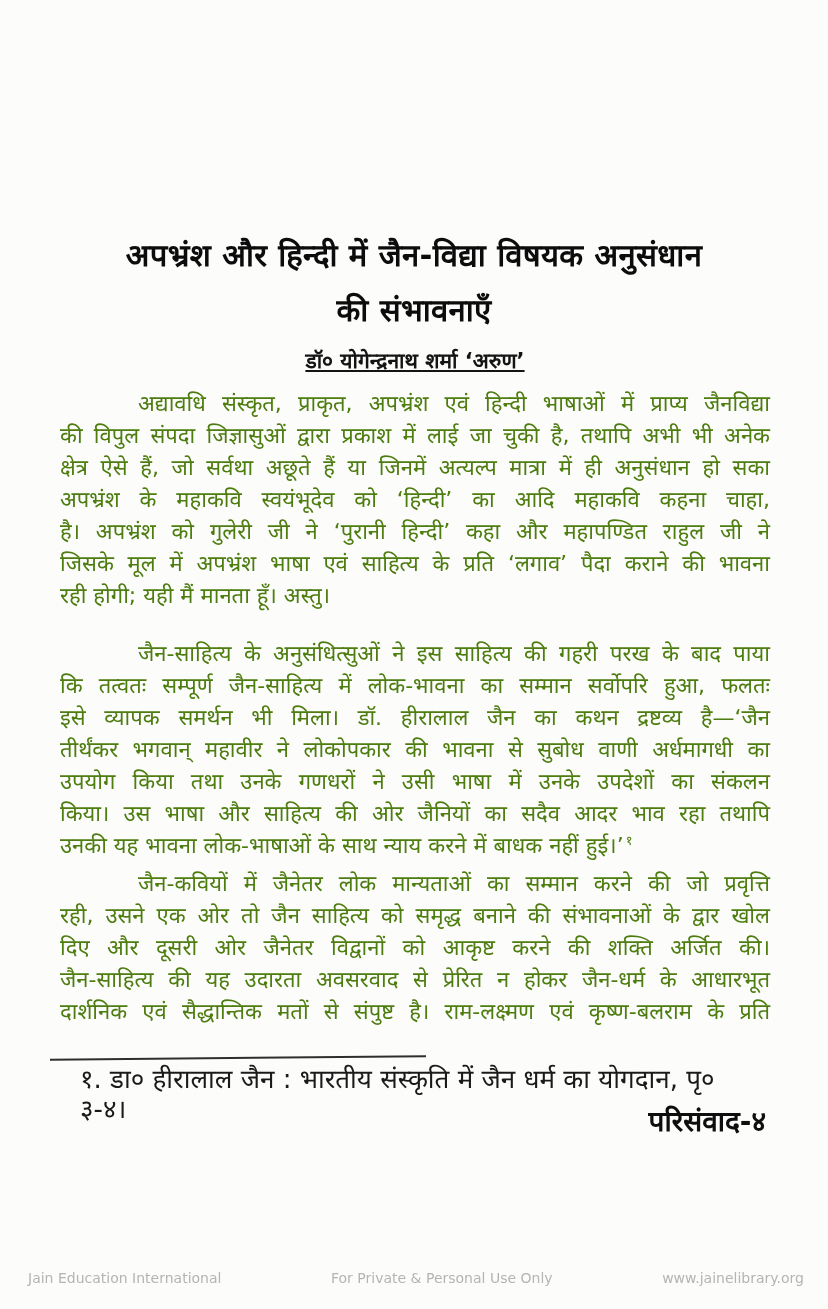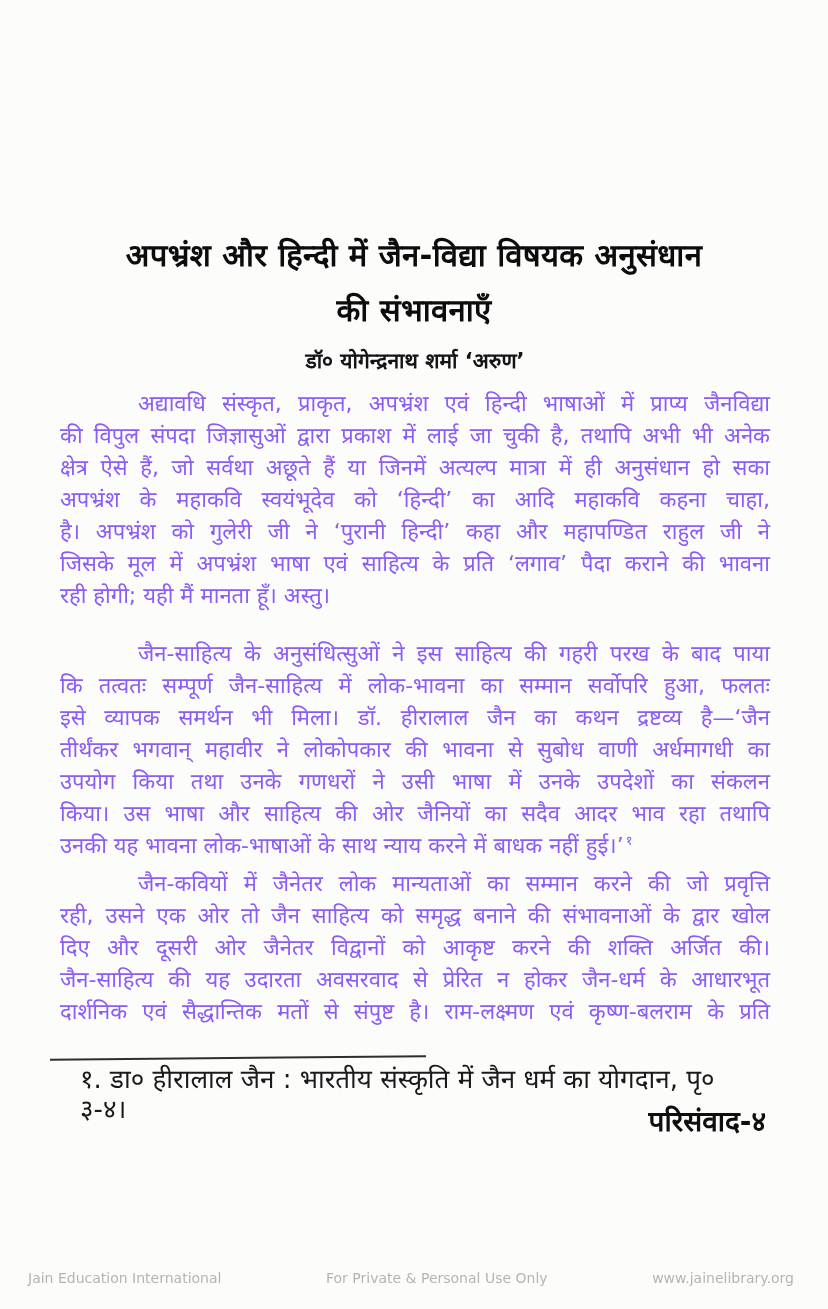--- a/index.html
+++ b/index.html
@@ -11,25 +11,25 @@
     color:#161616;
     overflow:hidden;
   }
   .title-block{
     position:absolute;left:40px;right:40px;top:228px;
     text-align:center;font-weight:bold;color:#0c0c0c;
     font-size:31px;line-height:55px;letter-spacing:0.3px;
   }
   .author-line{
     position:absolute;left:42px;right:40px;top:346px;
-    text-align:center;font-weight:bold;font-size:21px;color:#141414;
+    text-align:center;font-weight:bold;font-size:21px;color:#141414;text-decoration:underline;
   }
   .body-text{
     position:absolute;left:60px;top:388px;width:710px;
-    font-size:22px;line-height:32px;color:#8b5cf6;
+    font-size:22px;line-height:32px;color:#4d7c0f;
   }
   .para{margin:0;}
   .para.p2{margin-top:26px;}
   .para.p3{margin-top:6px;}
   .line{width:100%;}
   .j{text-align:justify;text-align-last:justify;}
   .l{text-align:left;}
   .indent{padding-left:78px;box-sizing:border-box;}
   sup.fnref{font-size:13px;line-height:0;vertical-align:super;margin-left:2px;}
   .fn-rule{
@@ -38,21 +38,21 @@
   }
   .footnote{
     position:absolute;left:80px;right:60px;top:1064px;
     font-size:26px;line-height:30px;color:#1a1a1a;
   }
   .page-marker{
     position:absolute;right:62px;top:1101px;
     font-size:28px;font-weight:bold;color:#0e0e0e;
   }
   .footer-strip{
-    position:absolute;left:28px;right:34px;top:1270px;
+    position:absolute;left:28px;right:24px;top:1270px;
     display:flex;justify-content:space-between;align-items:flex-start;
     font-size:14px;color:#b4b4b4;
   }
   .footer-strip span{white-space:nowrap;}
 </style>
 </head>
 <body>
 
 <div class="page">
 

